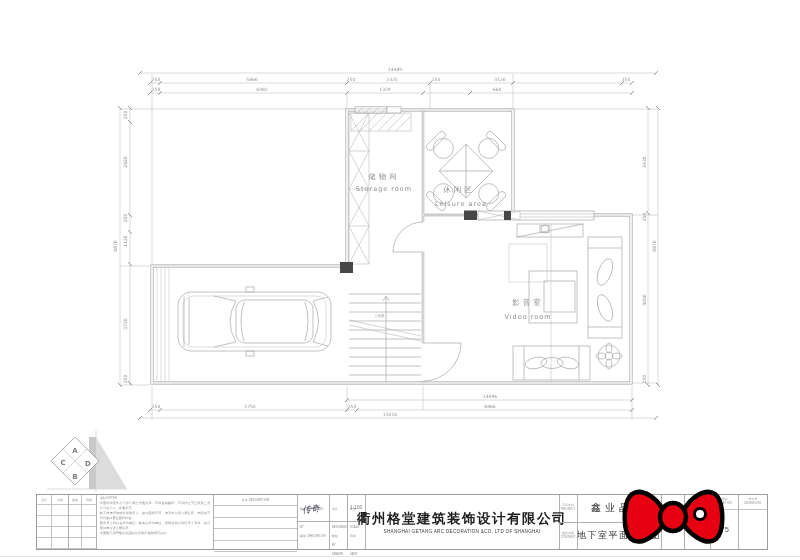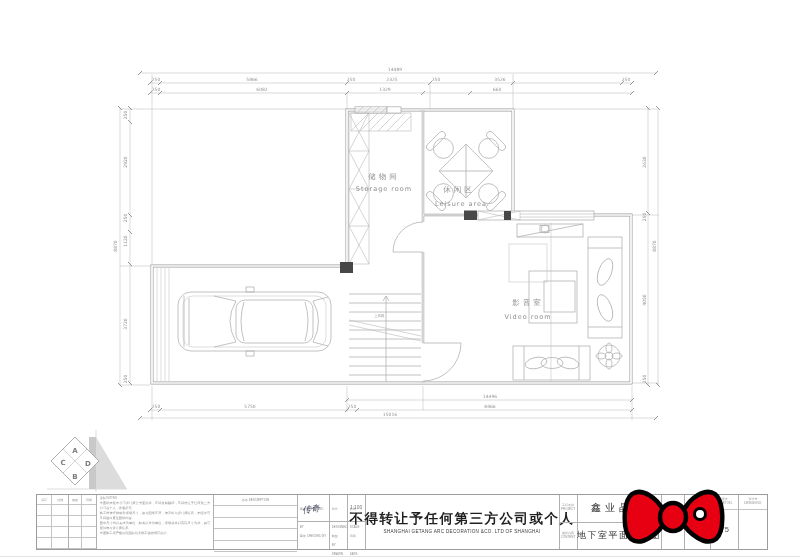--- a/index.html
+++ b/index.html
@@ -321,21 +321,21 @@
       <div class="half bot"><span class="lbl3">制图  DRAWN BY</span></div>
     </div>
     <div class="col" style="width:18px;">
       <div class="half">
         <span class="lbl3">比例  SCALE</span>
         <span class="scaleval">1:100</span>
       </div>
       <div class="half bot"><span class="lbl3">日期  DATE</span></div>
     </div>
     <div class="col company" style="width:194px;">
-      <div class="cn">不得转让予任何第三方公司或个人</div>
+      <div class="cn">衢州格堂建筑装饰设计有限公司</div>
       <div class="en">SHANGHAI GETANG ARC DECORATION  &amp;CO. LTD OF SHANGHAI</div>
     </div>
     <div class="col plab" style="width:18px;">
       <div>
           <span><span>工程名称</span><br><span>PROJECT</span></span>
         </div>
       <div>
           <span><span>图纸内容</span><br><span>CONTENT</span></span>
         </div>
     </div>

